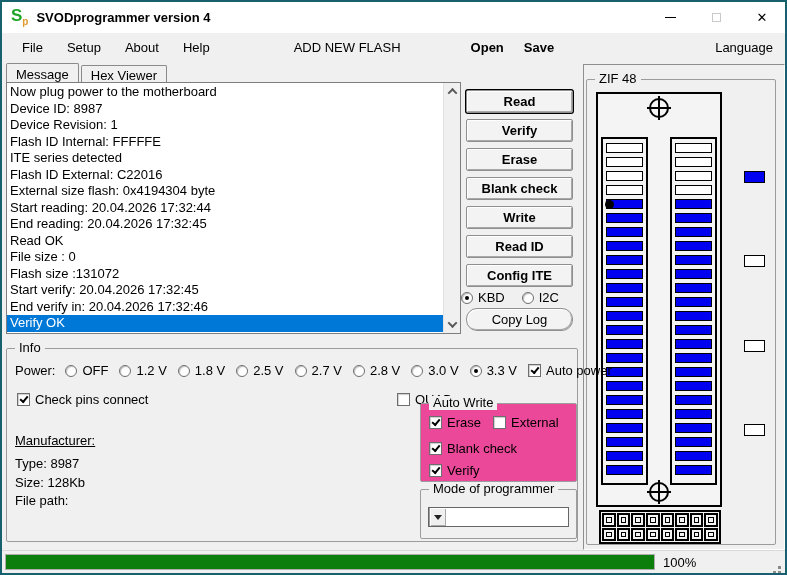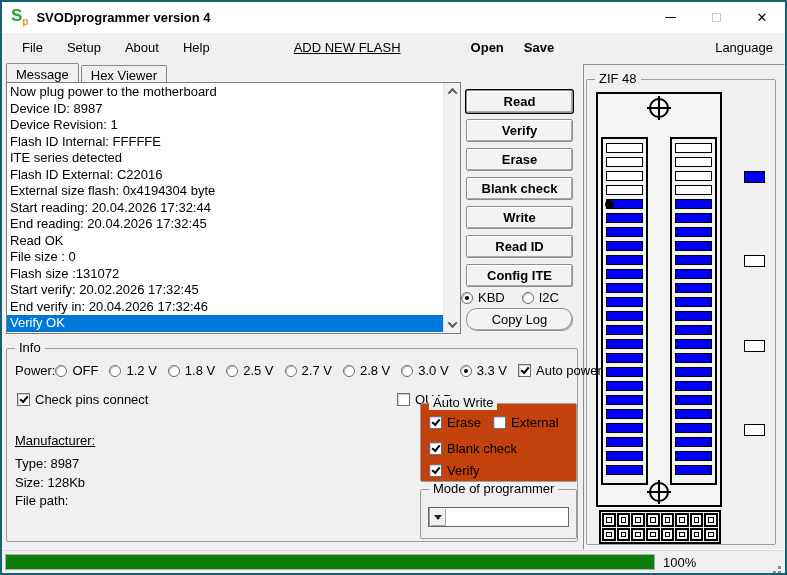--- a/index.html
+++ b/index.html
@@ -18,21 +18,21 @@
   .title-text{margin-left:8px;font-size:13px;font-weight:600;}
   .win-controls{margin-left:auto;display:flex;height:100%;}
   .win-btn{width:46px;height:100%;display:flex;align-items:center;justify-content:center;}
   .glyph-min{width:11px;border-top:1px solid #000;}
   .glyph-max{width:9px;height:9px;border:1px solid #c9c9c9;}
   .glyph-close{font-size:13px;color:#000;line-height:1;}
   
   .menubar{position:absolute;left:0;top:31px;right:0;height:29px;background:#f0f0f0;display:flex;align-items:center;padding:0 8px;}
   .menu-left{display:flex;}
   .menu-item{padding:4px 12px;}
-  .menu-flash{margin-left:64px;padding:4px 8px;text-decoration:underline;}
+  .menu-flash{margin-left:64px;padding:4px 8px;}
   .menu-open{margin-left:52px;padding:4px 10px;font-weight:700;}
   .menu-save{padding:4px 10px;font-weight:700;}
   .menu-language{margin-left:auto;padding:4px 4px;}
   
   .tab-strip{position:absolute;left:4px;top:61px;height:19px;display:flex;align-items:flex-end;}
   .tab{border:1px solid #8a8a8a;border-bottom:none;background:#f0f0f0;padding:2px 9px 3px 9px;height:17px;margin-right:2px;border-radius:2px 2px 0 0;}
   .tab.active{height:19px;padding-top:3px;position:relative;z-index:3;background:#f0f0f0;}
   
   .log-box{position:absolute;left:4px;top:80px;width:455px;height:252px;background:#fff;border:1px solid #7e7e7e;z-index:2;}
   .log-list{position:absolute;left:0;top:1px;right:17px;bottom:0;overflow:hidden;}
@@ -80,28 +80,28 @@
   .slot{position:relative;width:100%;height:10px;margin-bottom:4px;border:1px solid #000;background:#fff;}
   .slot.active{background:var(--pin-active,#0000f0);}
   .pin-dot{position:absolute;left:-2px;top:0px;width:9px;height:9px;border-radius:50%;background:#000;}
   .indicator{position:absolute;left:157px;width:21px;height:12px;border:1px solid #000;}
   .header-connector{position:absolute;left:12px;top:430px;width:122px;height:34px;border:2px solid #000;
                     display:grid;grid-template-columns:repeat(8,1fr);grid-template-rows:repeat(2,1fr);gap:1px;padding:1px;background:#f4f4f4;}
   .pin-cell{position:relative;border:2px solid #000;}
   .pin-cell::after{content:"";position:absolute;left:2px;top:2px;right:2px;bottom:2px;border:1px solid #000;}
   
   .info-group{left:4px;top:346px;width:572px;height:194px;}
-  .power-row{position:absolute;left:8px;top:14px;right:4px;display:flex;align-items:center;}
+  .power-row{position:absolute;left:8px;top:14px;right:4px;display:flex;align-items:center;gap:10px;}
   .power-label{flex:0 0 auto;}
   .power-options{display:flex;align-items:center;gap:11px;}
   .check-pins-slot{position:absolute;left:10px;top:44px;}
   .quad-slot{position:absolute;left:351px;top:44px;padding-left:39px;}
   .info-fields{position:absolute;left:0;top:0;width:300px;height:100%;}
   .info-field{position:absolute;left:8px;white-space:nowrap;}
-  .auto-write-group{left:413px;top:54px;width:157px;height:79px;background:#c2410c;}
+  .auto-write-group{left:413px;top:54px;width:157px;height:79px;background:#ec4899;}
   .auto-write-options{position:absolute;inset:0;}
   .auto-write-options .check-item{position:absolute;}
   .mode-group{left:413px;top:140px;width:157px;height:50px;background:#f0f0f0;}
   .combo{position:absolute;left:7px;top:17px;width:141px;height:20px;background:#fff;border:1px solid #666;display:flex;align-items:center;}
   .combo-value{flex:1;padding-left:3px;border:1px dotted transparent;}
   .combo-btn{width:17px;height:100%;background:#f0f0f0;border-left:1px solid #9a9a9a;display:flex;align-items:center;justify-content:center;
              box-shadow:inset 1px 1px 0 #fff, inset -1px -1px 0 #a8a8a8;}
   .tri-down{width:0;height:0;border-left:4px solid transparent;border-right:4px solid transparent;border-top:5px solid #222;}
   
   .statusbar{position:absolute;left:0;right:0;bottom:0;height:23px;background:#f0f0f0;border-top:1px solid #d9d9d9;}
@@ -157,21 +157,21 @@
         <div class="log-line">Device Revision: 1</div>
         <div class="log-line">Flash ID Internal: FFFFFE</div>
         <div class="log-line">ITE series detected</div>
         <div class="log-line">Flash ID External: C22016</div>
         <div class="log-line">External size flash: 0x4194304 byte</div>
         <div class="log-line">Start reading: 20.04.2026 17:32:44</div>
         <div class="log-line">End reading: 20.04.2026 17:32:45</div>
         <div class="log-line">Read OK</div>
         <div class="log-line">File size : 0</div>
         <div class="log-line">Flash size :131072</div>
-        <div class="log-line">Start verify: 20.02.2026 17:32:45</div>
+        <div class="log-line">Start verify: 20.04.2026 17:32:45</div>
         <div class="log-line">End verify in: 20.04.2026 17:32:46</div>
         <div class="log-line selected">Verify OK</div>
       </div>
     <div class="scrollbar">
       <div class="sb-btn sb-up">
           <span class="chev up"></span>
         </div>
       <div class="sb-btn sb-down">
           <span class="chev down"></span>
         </div>

